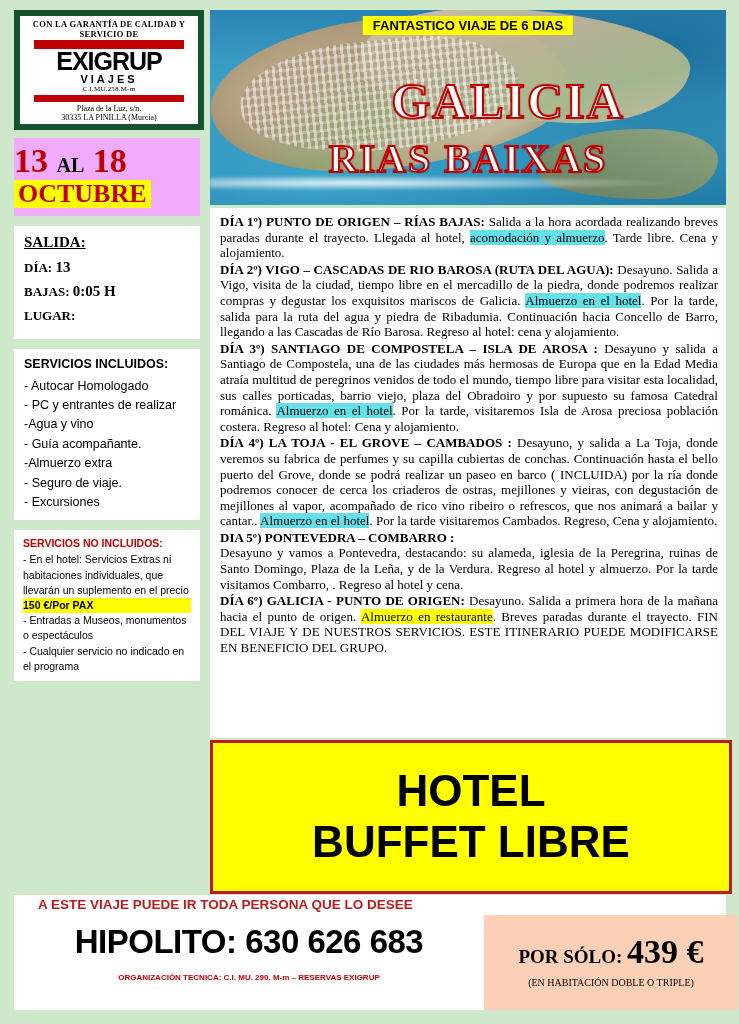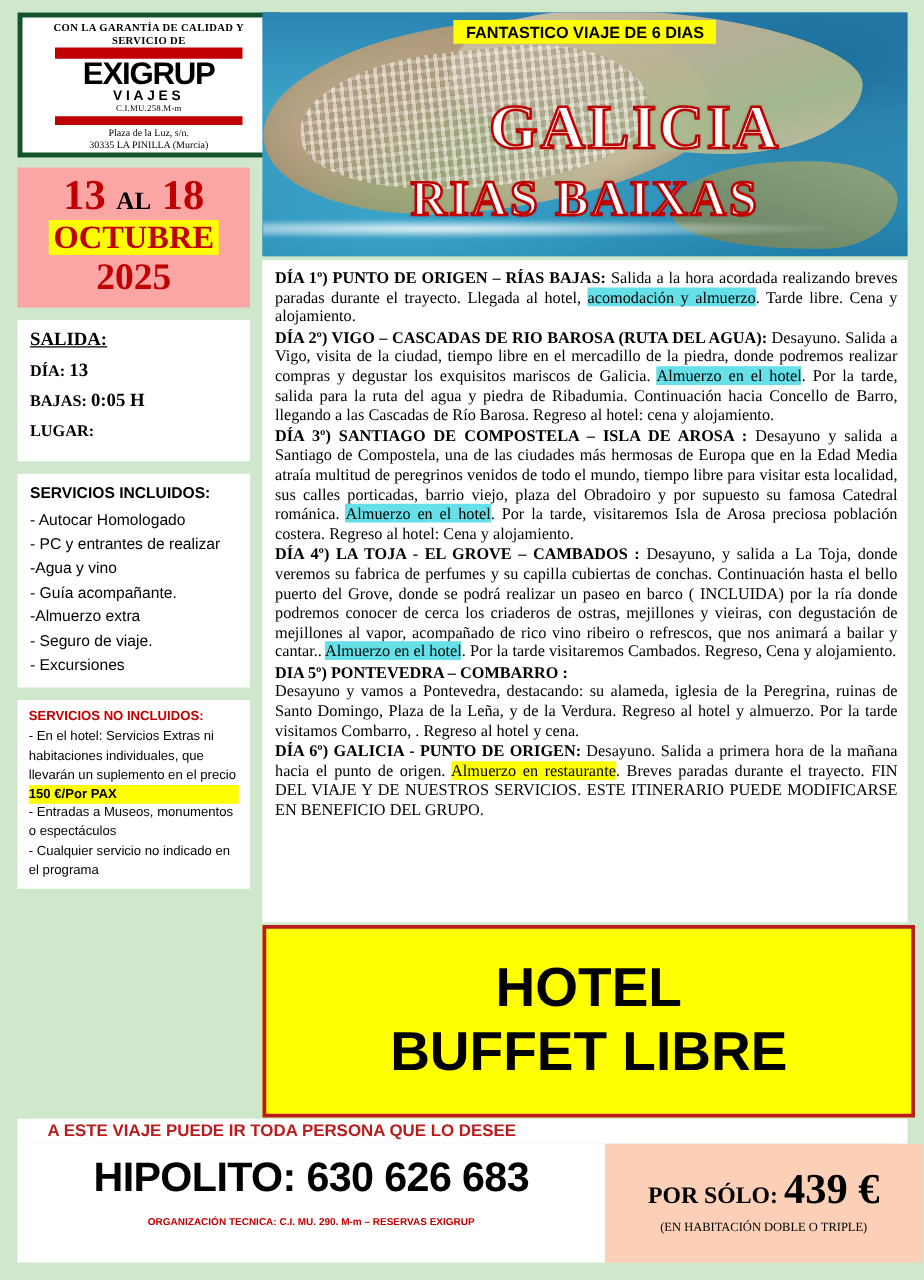--- a/index.html
+++ b/index.html
@@ -13,22 +13,22 @@
     position:relative;
     width:739px;height:1024px;
     box-sizing:border-box;
     padding:8px;
   }
   
   .left-col{
     position:absolute;left:14px;top:10px;width:186px;
   }
   .logo-box{
-    background:#ffffff;border:4px solid #14532d;
-    width:170px;margin:0 auto;padding:3px 16px 2px;
+    background:#ffffff;border:6px solid #14532d;
+    width:170px;margin:0 auto;padding:3px 4px 2px;
     text-align:center;
   }
   .logo-top{
     font-size:8.5px;font-weight:bold;letter-spacing:.3px;
     font-family:"Liberation Serif",serif;
   }
   .logo-bar{
     background:#c00000;height:9px;width:150px;margin:1px auto 0;
   }
   .logo-main{
@@ -39,22 +39,22 @@
   .logo-sub{
     font-family:"Liberation Sans",sans-serif;
     font-size:11px;font-weight:bold;letter-spacing:3px;color:#000;
     line-height:1;
   }
   .logo-cif{font-size:7px;letter-spacing:.2px;}
   .logo-bar2{background:#c00000;height:7px;width:150px;margin:2px auto;}
   .logo-addr{font-size:8px;line-height:1.15;}
 
   .date-block{
-    text-align:center;margin-top:8px;
-    background:#fca5a5;
+    margin-top:8px;
+    background:#f0abfc;
     padding:6px 0 8px;
   }
   .date-line1{
     font-size:34px;font-weight:bold;color:#c00000;line-height:1;
   }
   .date-line1 .al{font-size:20px;color:#000;font-weight:bold;}
   .date-month{
     display:inline-block;background:#ffff00;color:#c00000;
     font-size:26px;font-weight:bold;line-height:1.05;padding:0 4px;margin-top:2px;
   }
@@ -227,21 +227,20 @@
       <div class="logo-addr">30335 LA PINILLA (Murcia)</div>
     </div>
 
     <div class="date-block">
       <div class="date-line1">
         <span>13</span>
         <span class="al">AL</span>
         <span>18</span>
       </div>
       <div class="date-month">OCTUBRE</div>
-      <div class="date-year">2025</div>
     </div>
 
     <div class="white-card">
       <div class="salida-title">SALIDA:</div>
       <div class="salida-row">
         <span class="lbl">DÍA:</span>
         <b>13</b>
       </div>
       <div class="salida-row">
         <span class="lbl">BAJAS:</span>

